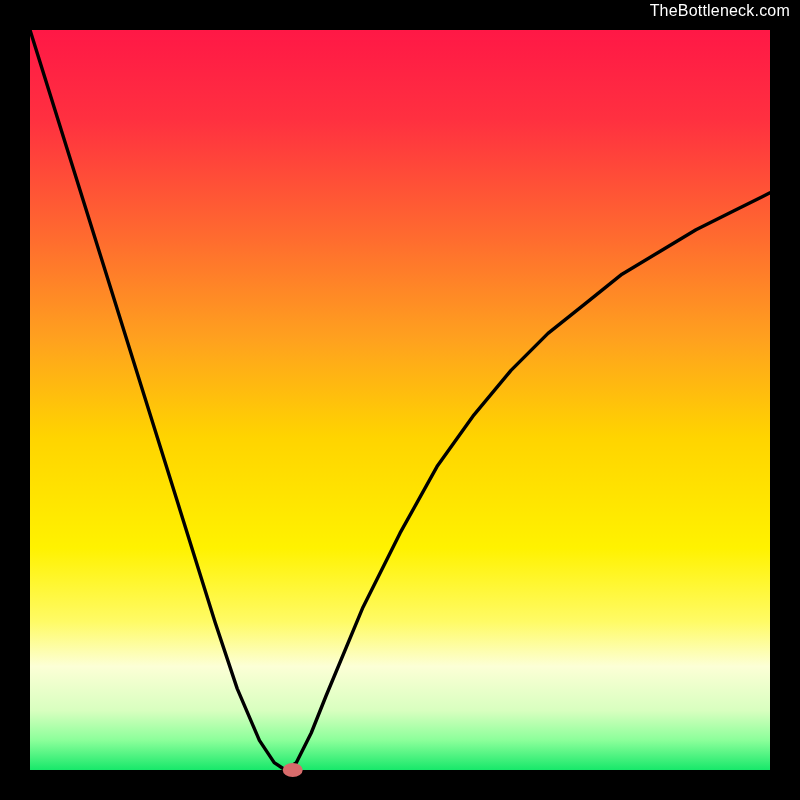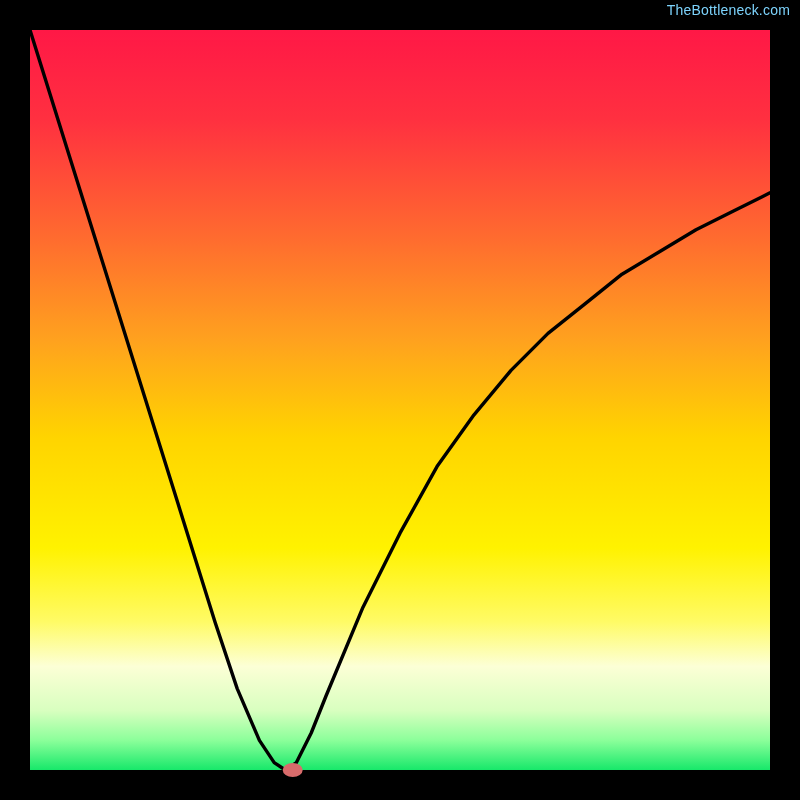--- a/index.html
+++ b/index.html
@@ -13,22 +13,22 @@
   .frame {
     width: 800px;
     height: 800px;
     background: #000;
     position: relative;
   }
   .watermark {
     position: absolute;
     top: 2px;
     right: 10px;
-    color: #7dd3fc;
-    font-size: 14px;
+    color: #ffffff;
+    font-size: 16px;
     font-weight: 500;
     letter-spacing: 0.2px;
     z-index: 5;
   }
   svg {
     position: absolute;
     top: 0;
     left: 0;
   }
 </style>

